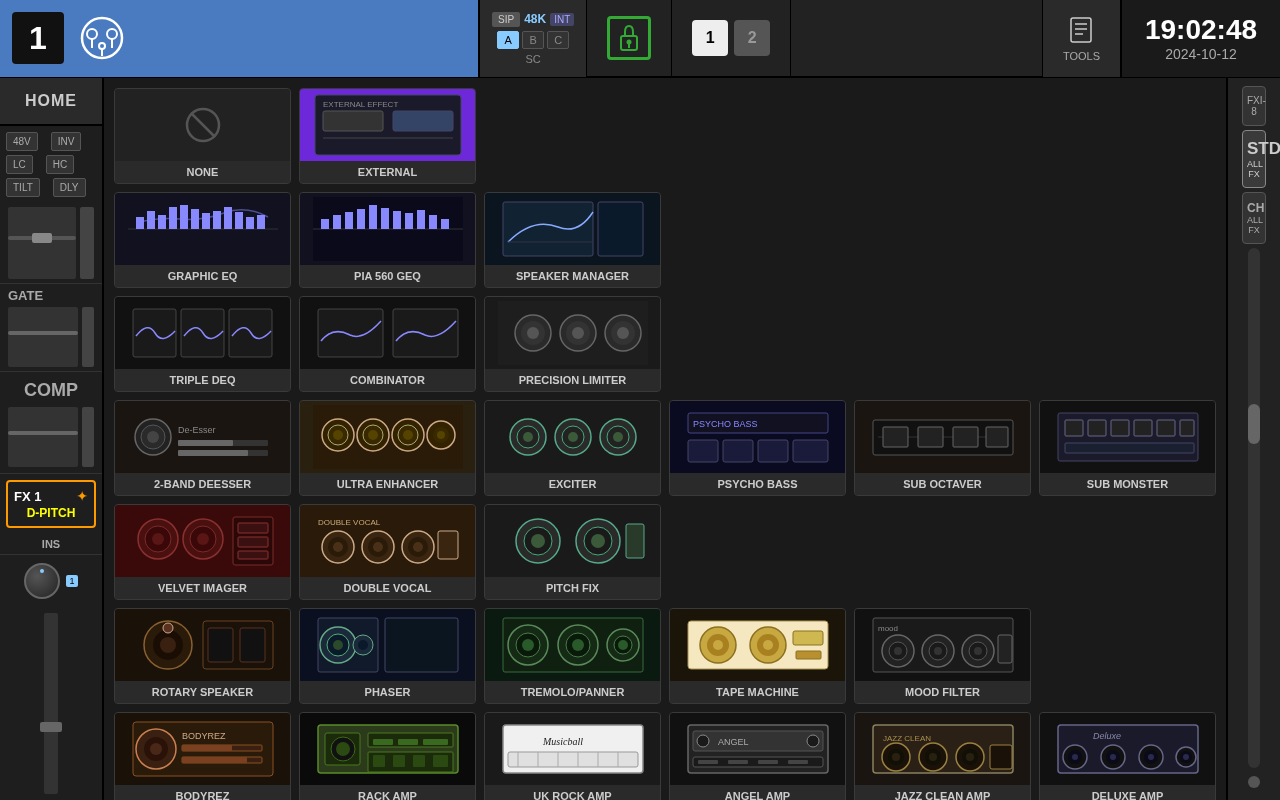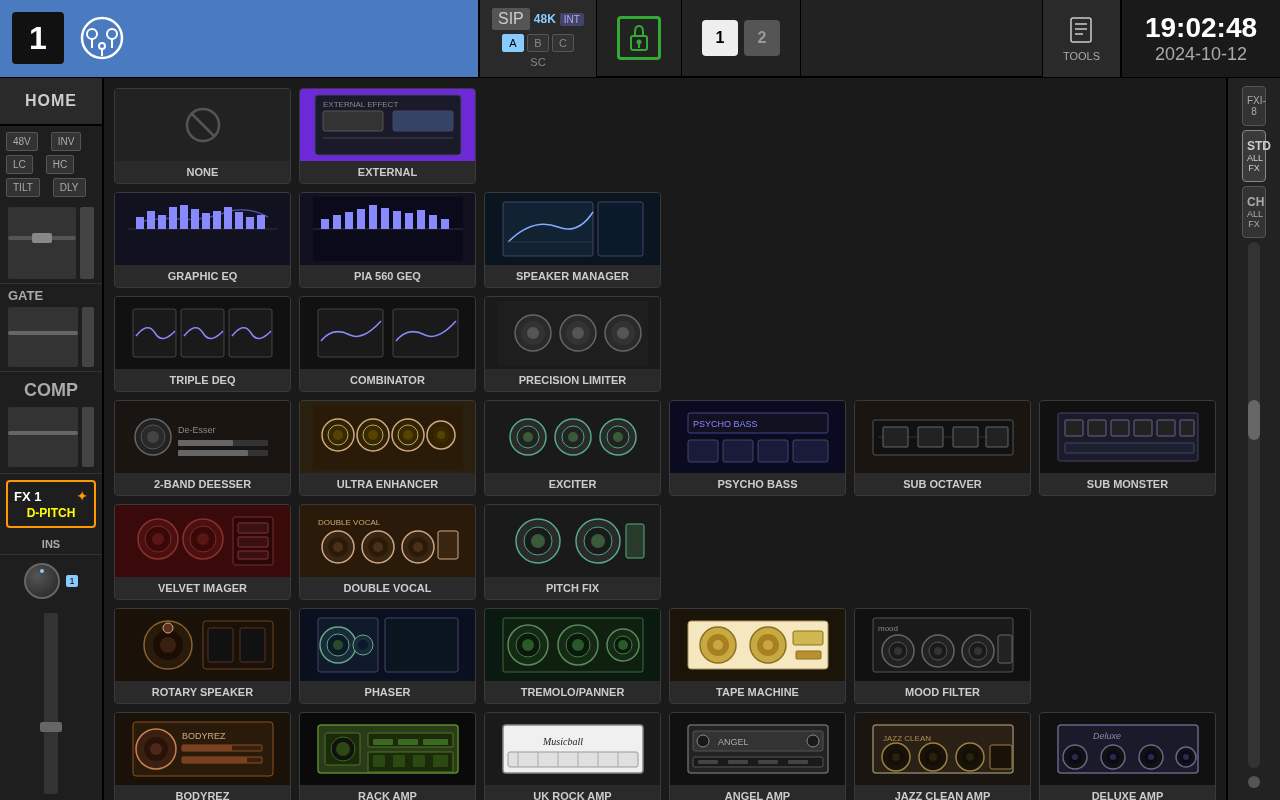--- a/index.html
+++ b/index.html
@@ -64,21 +64,21 @@
       padding: 8px 12px;
       background: #2a2a2a;
       height: 78px;
       justify-content: center;
       border-right: 1px solid #000;
     }
 
     .sip-label {
       background: #555;
       color: #ccc;
-      font-size: 16px;
+      font-size: 10px;
       padding: 2px 6px;
       border-radius: 2px;
     }
 
     .rate-row {
       display: flex;
       gap: 4px;
       align-items: center;
     }
 
@@ -183,21 +183,21 @@
       display: flex;
       flex-direction: column;
       align-items: center;
       justify-content: center;
       padding: 0 20px;
       border-left: 2px solid #000;
       min-width: 160px;
     }
 
     .clock-time { color: #fff; font-size: 28px; font-weight: bold; }
-    .clock-date { color: #aaa; font-size: 18px; }
+    .clock-date { color: #aaa; font-size: 14px; }
 
     
     .main-area {
       display: flex;
       height: calc(800px - 78px);
     }
 
     
     .left-sidebar {
       width: 104px;
@@ -1105,21 +1105,21 @@
         </div>
         <div class="effect-name">DELUXE AMP</div>
       </div>
 
     </div>
   </div>
 
   <div class="right-sidebar">
     <div class="right-btn">FXI-8</div>
     <div class="right-btn active-gray">
-      <div style="font-size:12px;font-weight:bold;text-align:right;">STD</div>
+      <div style="font-size:17px;font-weight:bold;text-align:right;">STD</div>
       <div style="font-size:9px;">ALL FX</div>
     </div>
     <div class="right-btn">
       <div style="font-size:12px;font-weight:bold;">CH</div>
       <div style="font-size:9px;">ALL FX</div>
     </div>
     <div class="right-scroll">
       <div class="scroll-track">
         <div class="scroll-thumb"></div>
       </div>

